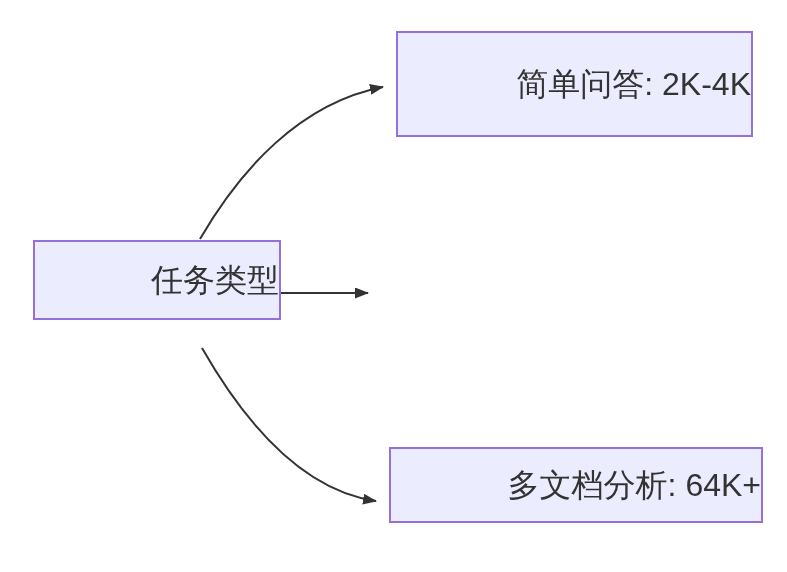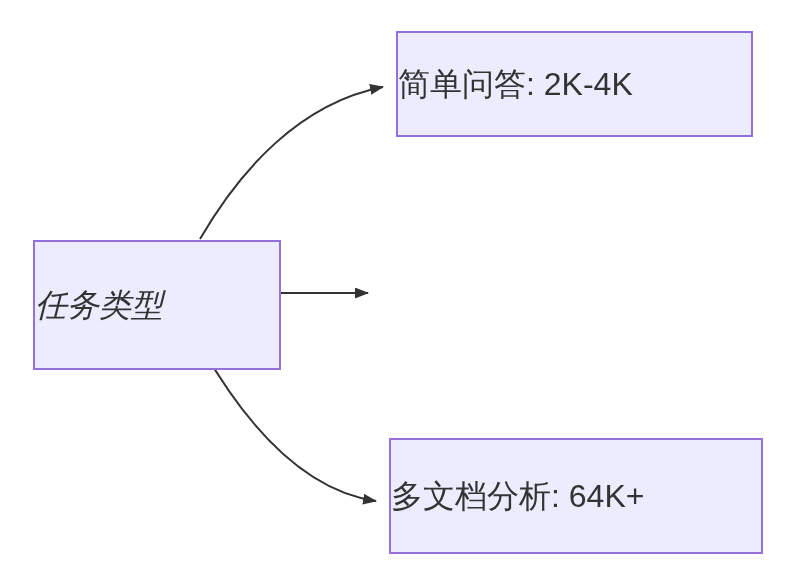--- a/index.html
+++ b/index.html
@@ -24,30 +24,30 @@
     pointer-events: none;
   }
   .node {
     position: absolute;
     box-sizing: border-box;
     background: #ECECFF;
     border: 2px solid #9370DB;
     color: #333333;
     display: flex;
     align-items: center;
-    justify-content: flex-start;
+    justify-content: flex-end;
     font-size: 32px;
     line-height: 1.2;
     white-space: nowrap;
     text-align: center;
   }
-  .node-root   { left: 33px;  top: 240px; width: 248px; height: 130px; font-style: italic; }
+  .node-root   { left: 33px;  top: 240px; width: 248px; height: 80px; }
   .node-b1     { left: 396px; top: 31px;  width: 357px; height: 106px; }
   .node-b2     { left: 380px; top: 240px; width: 391px; height: 108px; }
-  .node-b3     { left: 389px; top: 438px; width: 374px; height: 116px; }
+  .node-b3     { left: 389px; top: 447px; width: 374px; height: 76px; }
   .edge-path {
     fill: none;
     stroke: #333333;
     stroke-width: 2px;
   }
 </style>
 </head>
 <body>
 
 <div class="canvas">

